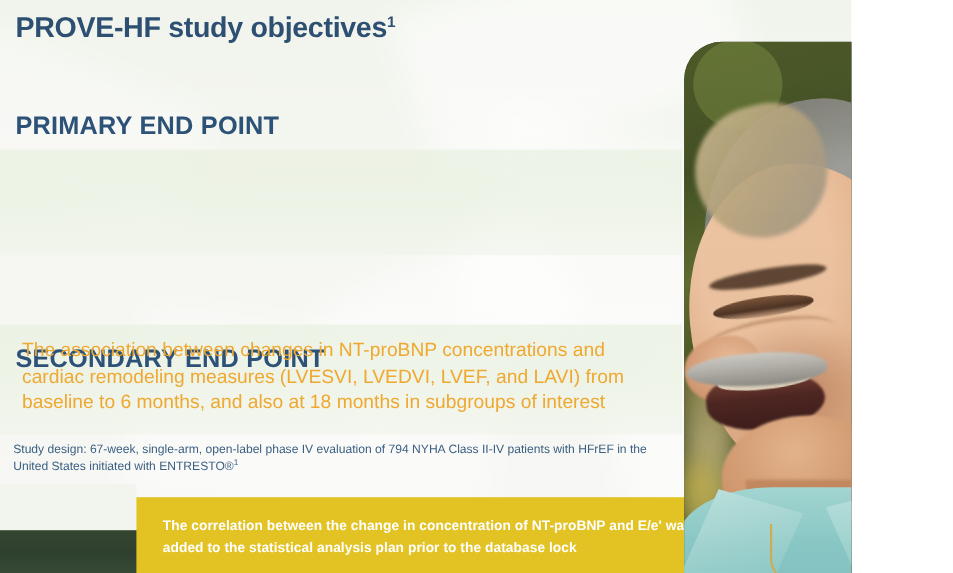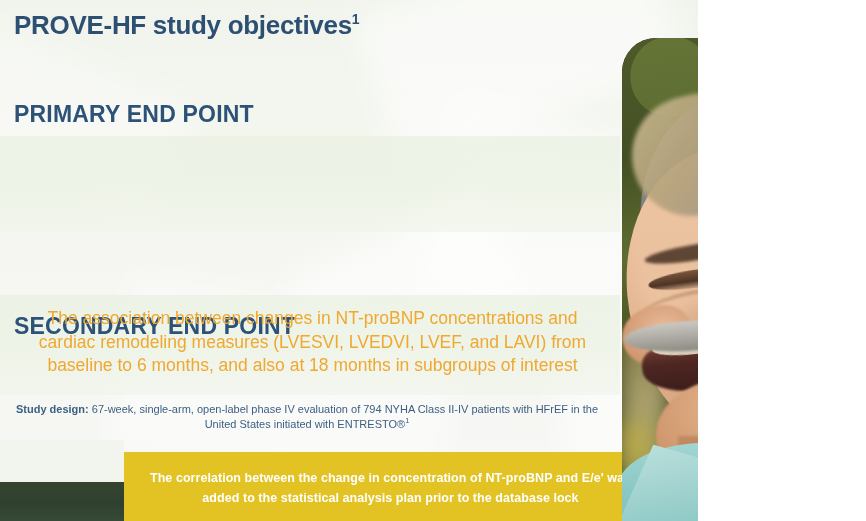--- a/index.html
+++ b/index.html
@@ -7,25 +7,24 @@
     padding: 0;
     background: #ffffff;
   }
   body {
     font-family: "Liberation Sans", sans-serif;
     -webkit-font-smoothing: antialiased;
   }
 
   .slide {
     position: relative;
-    width: 698px;
+    width: 774px;
     height: 521px;
     overflow: hidden;
     background: #f3f5ef;
-    text-align: center;
   }
 
   
   .bg-base {
     position: absolute;
     inset: 0;
     background:
       linear-gradient(180deg, #f1f4ec 0%, #f4f6f0 30%, #f6f7f3 62%, #f7f8f5 100%);
   }
   .wm {
@@ -105,21 +104,21 @@
   .study-design {
     position: absolute;
     left: 12px;
     top: 402px;
     width: 590px;
     font-size: 11px;
     line-height: 14.5px;
     color: #3b5f82;
     font-stretch: condensed;
   }
-  .study-design .sd-label { font-weight: bold; }
+  .study-design .sd-label { font-weight: normal; }
   .study-design sup { font-size: 7.5px; vertical-align: super; line-height: 0; }
 
   
   .green-strip {
     position: absolute;
     left: 0;
     top: 482px;
     width: 240px;
     height: 39px;
     background: linear-gradient(180deg, #34452f 0%, #2f4030 55%, #364a36 100%);

